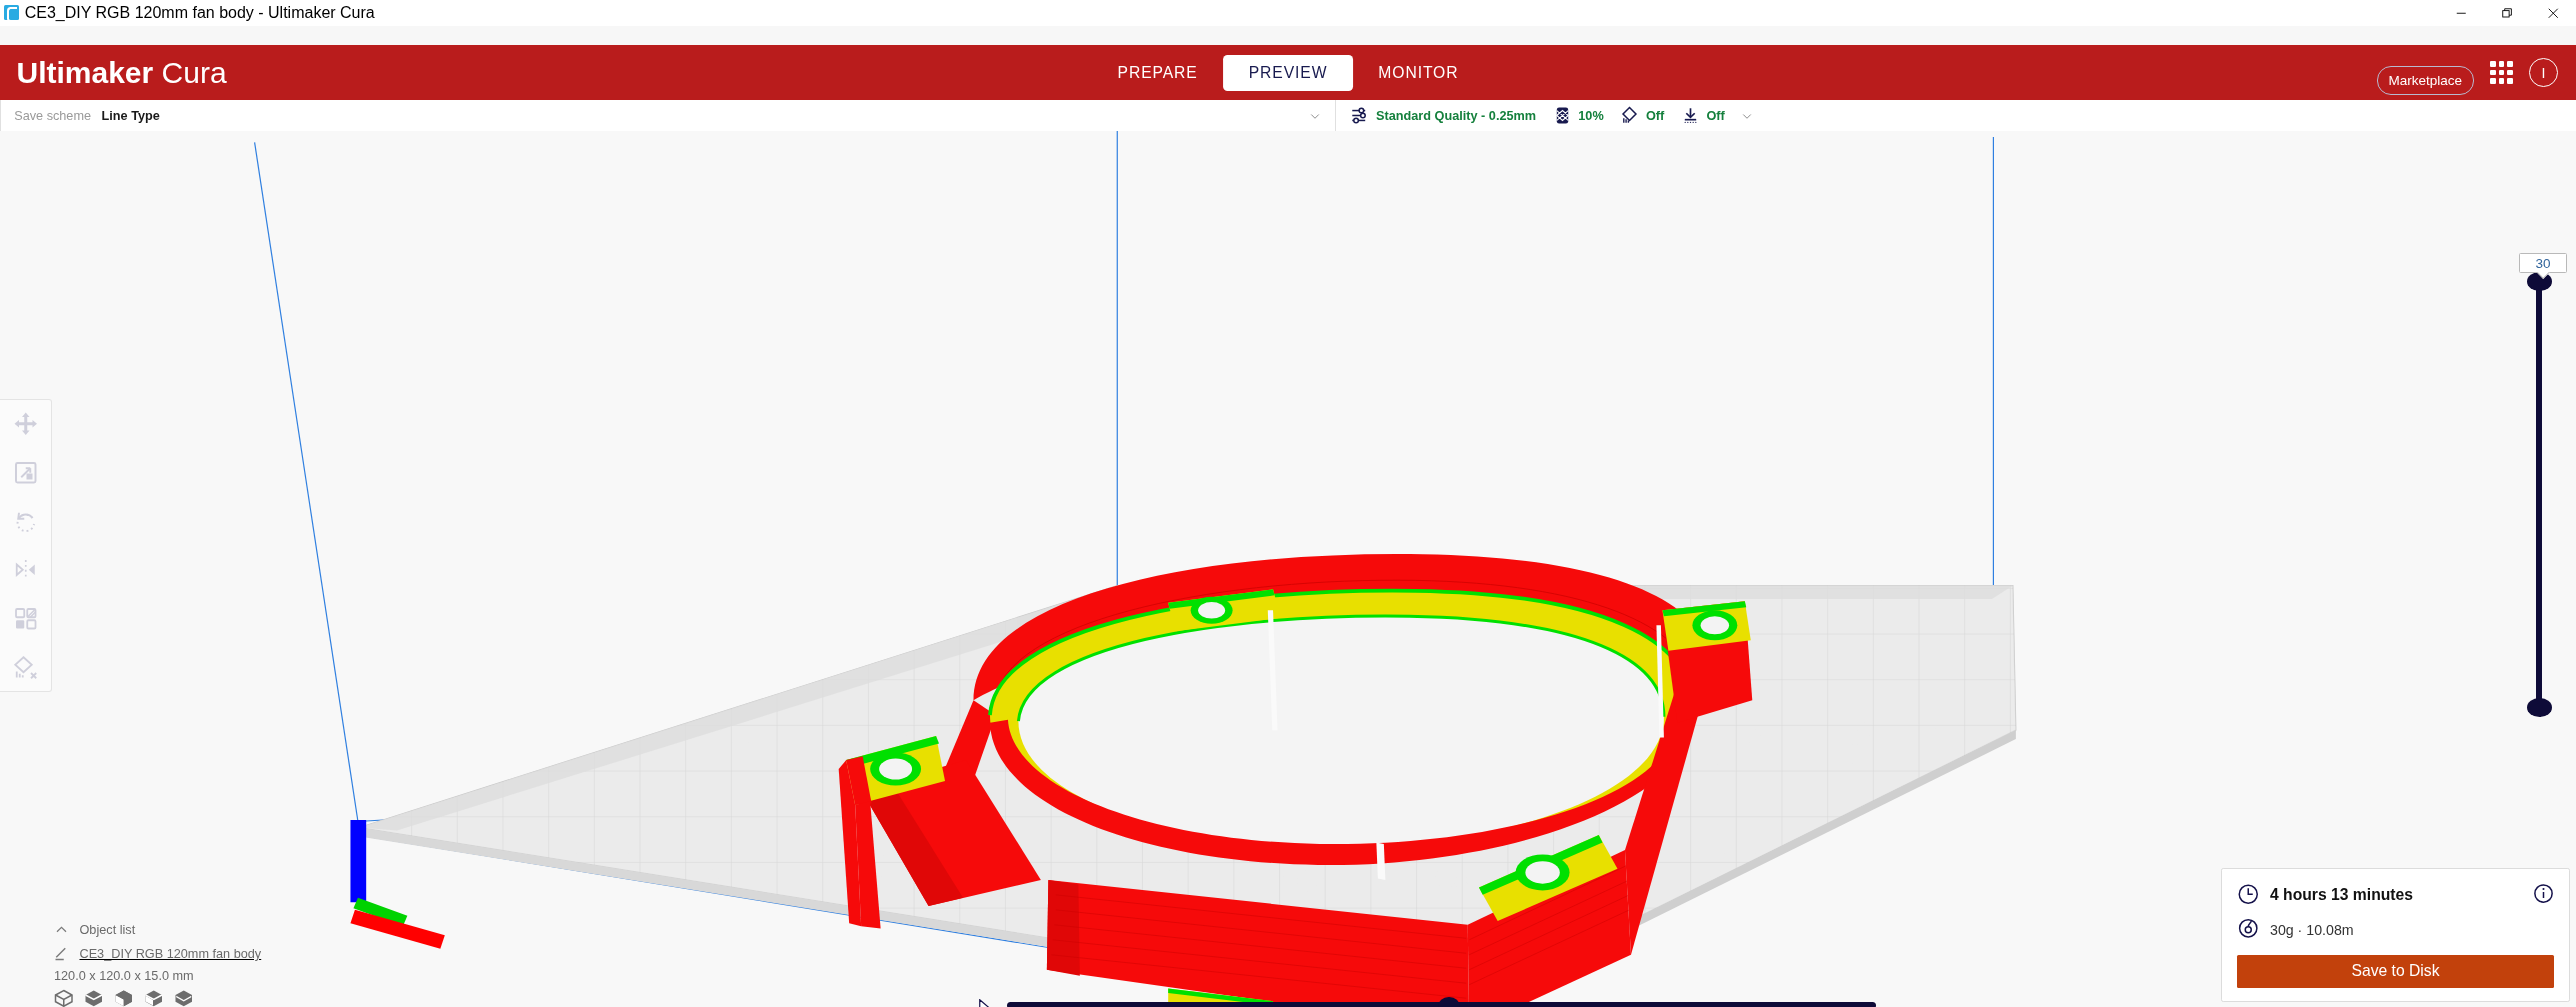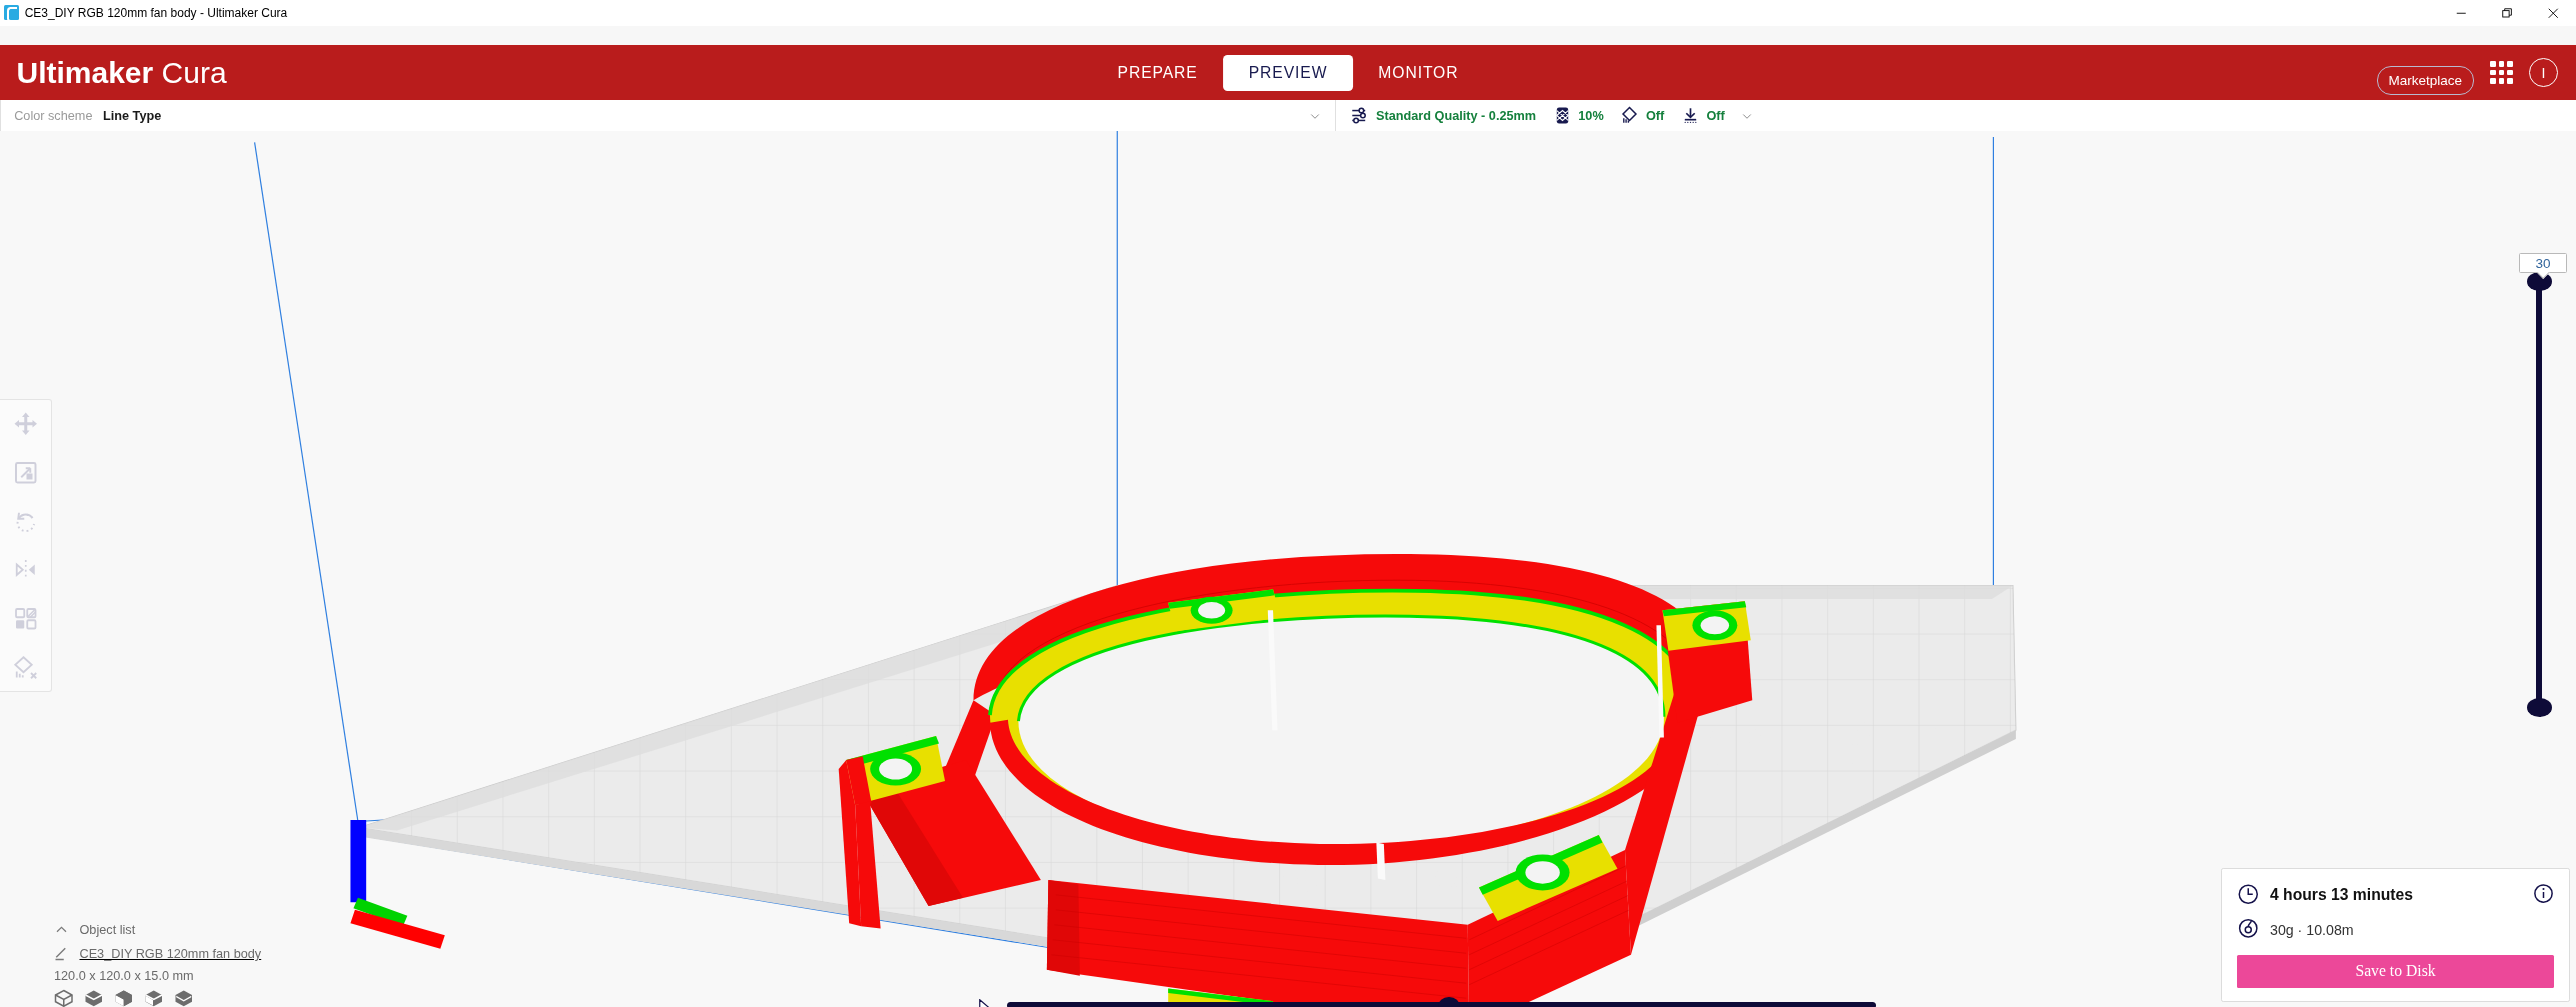--- a/index.html
+++ b/index.html
@@ -20,21 +20,21 @@
   .tb-icon {
     width: 15px; height: 15px; margin-left: 3.7px; margin-right: 6px;
     background: #29abe2; border-radius: 1.5px; position: relative; flex: none;
   }
   .tb-icon::after {
     content: ""; position: absolute; left: 3px; top: 2.2px;
     width: 8.2px; height: 10.5px;
     border: 2.2px solid #ffffff; border-right: none;
     border-radius: 3.7px 0 0 3.7px;
   }
-  .tb-title { font-size: 12px; color: #000; white-space: nowrap; }
+  .tb-title { font-size: 16px; color: #000; white-space: nowrap; }
   .tb-controls { margin-left: auto; display: flex; height: 25.5px; }
   .tb-btn {
     width: 46px; height: 25.5px; display: flex; align-items: center; justify-content: center;
   }
   .tb-btn svg { display: block; }
 
   
   .menubar {
     position: absolute; top: 25.5px; left: 0; width: 2576px; height: 19.5px;
     background: #f0f0f0; display: flex; align-items: center; padding-left: 3px;
@@ -154,24 +154,24 @@
     position: absolute; right: 6px; bottom: 6px; width: 349px;
     background: #ffffff; border: 0.7px solid #dcdcdc; border-radius: 2.2px;
     padding: 13.5px 15px 13.5px 15px; box-sizing: border-box;
   }
   .pc-row { display: flex; align-items: center; gap: 10.5px; position: relative; }
   .pc-time { font-size: 15.7px; color: #111; font-weight: 700; white-space: nowrap; }
   .pc-mat { font-size: 14.2px; color: #333; white-space: nowrap; }
   .pc-info { position: absolute; right: 0; top: 0; cursor: pointer; }
   .pc-row2 { margin-top: 9px; }
   .savebtn {
-    margin-top: 12px; width: 100%; height: 33px; background: #ec4899;
+    margin-top: 12px; width: 100%; height: 33px; background: #c2410c;
     color: #ffffff; font-size: 15.7px; border: none; border-radius: 1.5px;
     cursor: pointer; display: flex; align-items: center; justify-content: center;
-    font-family: Liberation Serif, serif;
+    font-family: Liberation Sans, sans-serif;
   }
 
   
   .vslider { position: absolute; right: 15px; top: 258px; width: 45px; height: 472px; }
   .vs-track { position: absolute; left: 19.5px; top: 21px; width: 6.7px; height: 428px;
     background: #0e0b38; border-radius: 3.7px; }
   .vs-handle { position: absolute; left: 10.5px; width: 25px; height: 19px;
     background: #0e0b38; border-radius: 50%; cursor: pointer; }
   .vs-top { top: 14.2px; }
   .vs-bot { top: 440px; }
@@ -255,21 +255,21 @@
       <div class="avatar">I</div>
     </div>
   </div>
 
   <div class="toolbar">
 
 
     <div class="tb-sep"></div>
 
     <div class="combo combo-colorscheme">
-      <span class="lbl">Color scheme</span>
+      <span class="lbl">Save scheme</span>
       <span class="val">Line Type</span>
       <span class="chev">
         <svg width="12" height="12" viewBox="0 0 16 16">
             <polyline points="3,6 8,11 13,6" fill="none" stroke="#8a8a8a" stroke-width="1.3"></polyline>
           </svg>
       </span>
     </div>
 
     <div class="tb-sep"></div>
 

